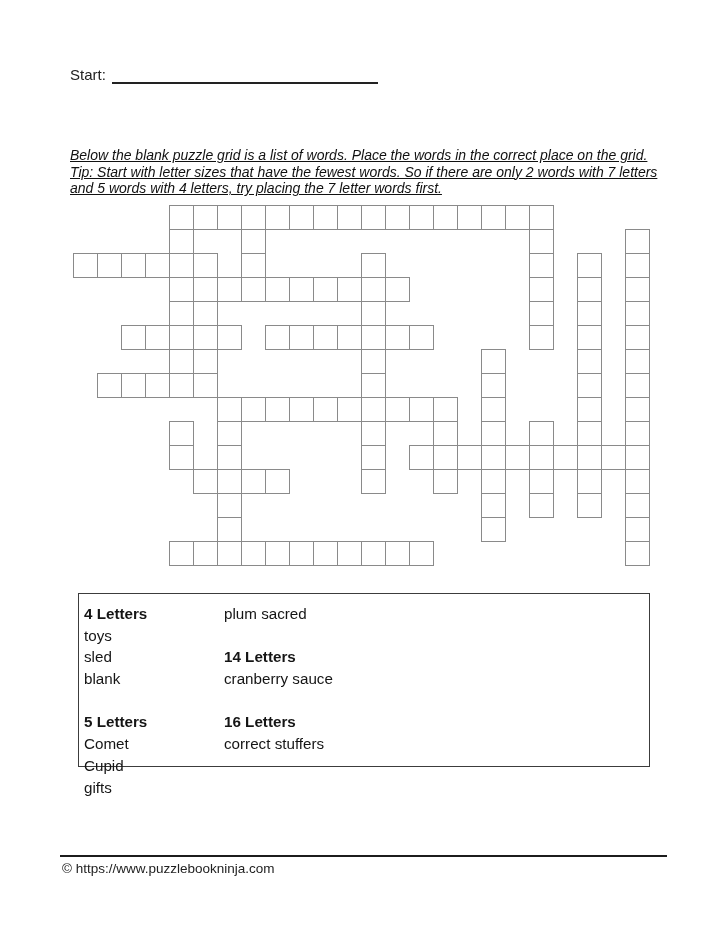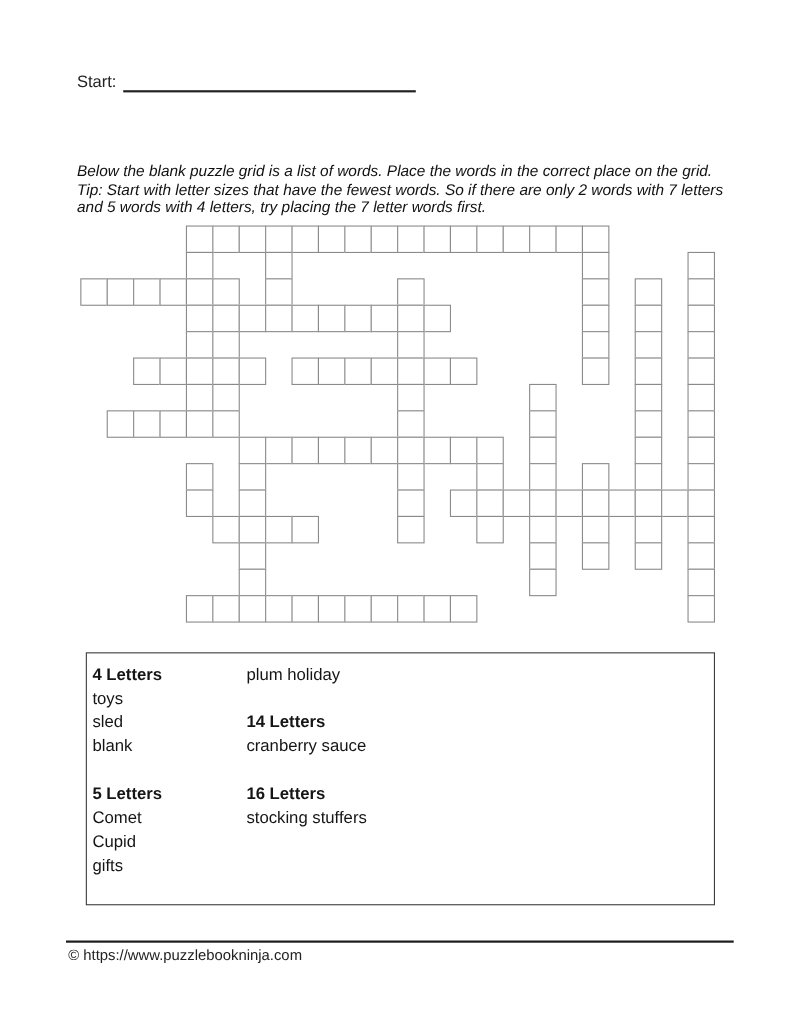--- a/index.html
+++ b/index.html
@@ -13,31 +13,31 @@
   #name-underline{left:112px;top:82px;width:266px;height:2px;background:#222;}
   
   #title-box{
     left:68px;top:93px;width:592px;height:41px;border:2px solid #161616;border-radius:14px;
     display:flex;align-items:center;justify-content:center;box-sizing:border-box;
   }
   #page-title{font-size:28px;letter-spacing:.3px;color:#111;white-space:nowrap;}
   
   #instructions{
     left:70px;top:147px;width:592px;font-size:14px;line-height:16.6px;
-    font-style:italic;color:#111;
+    font-style:italic;color:#111;text-decoration:underline;
   }
   
   #puzzle-grid{left:73px;top:205px;width:578px;height:362px;}
   .cell{
     position:absolute;width:25px;height:25px;box-sizing:border-box;
     border:1px solid #8a8a8a;background:#ffffff;
   }
   
   #word-list-box{
-    left:78px;top:593px;width:572px;height:230px;
+    left:78px;top:593px;width:572px;height:174px;
     border:1.5px solid #3c3c3c;box-sizing:border-box;
   }
   .wl-col{position:absolute;top:11px;}
   .wl-col:nth-child(1){left:5px;}
   .wl-col:nth-child(2){left:145px;}
   .wl-col:nth-child(3){left:285px;}
   .wl-col:nth-child(4){left:427px;}
   .wl-line{height:21.7px;font-size:15.2px;white-space:nowrap;color:#151515;}
   .wl-line.bold{font-weight:bold;}
   
@@ -208,26 +208,26 @@
         <div class="wl-line">toys</div>
         <div class="wl-line">sled</div>
         <div class="wl-line">blank</div>
         <div class="wl-line"></div>
         <div class="wl-line bold">5 Letters</div>
         <div class="wl-line">Comet</div>
         <div class="wl-line">Cupid</div>
         <div class="wl-line">gifts</div>
       </div>
       <div class="wl-col">
-        <div class="wl-line">plum holiday</div>
+        <div class="wl-line">plum sacred</div>
         <div class="wl-line"></div>
         <div class="wl-line bold">14 Letters</div>
         <div class="wl-line">cranberry sauce</div>
         <div class="wl-line"></div>
         <div class="wl-line bold">16 Letters</div>
-        <div class="wl-line">stocking stuffers</div>
+        <div class="wl-line">correct stuffers</div>
       </div>
     </div>
 
   <div class="abs" id="footer-rule"></div>
   <div class="abs" id="footer-text">© https://www.puzzlebookninja.com</div>
 
 </div>
 
 </body></html>

